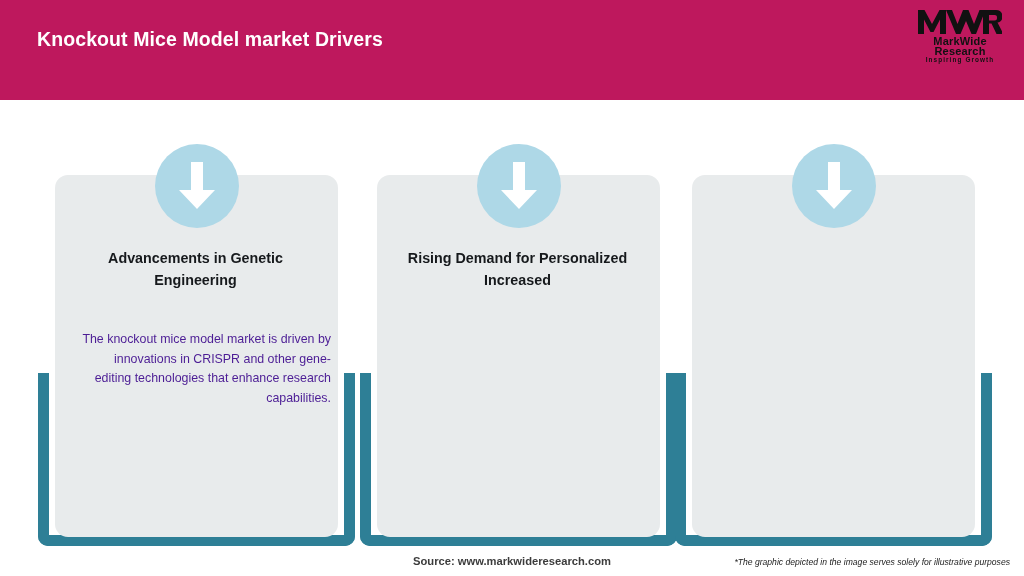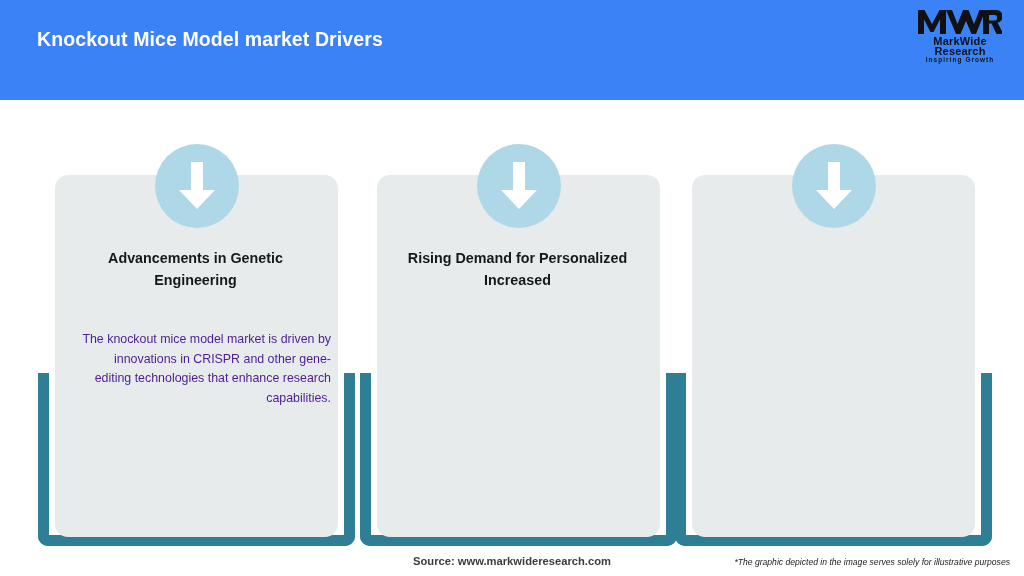--- a/index.html
+++ b/index.html
@@ -15,21 +15,21 @@
     position: relative;
   }
 
   
   .header {
     position: absolute;
     left: 0;
     top: 0;
     width: 1024px;
     height: 100px;
-    background: #3b82f6;
+    background: #be185d;
   }
   .header-title {
     position: absolute;
     left: 37px;
     top: 28px;
     font-size: 19.5px;
     font-weight: bold;
     color: #ffffff;
     letter-spacing: 0.1px;
     white-space: nowrap;

